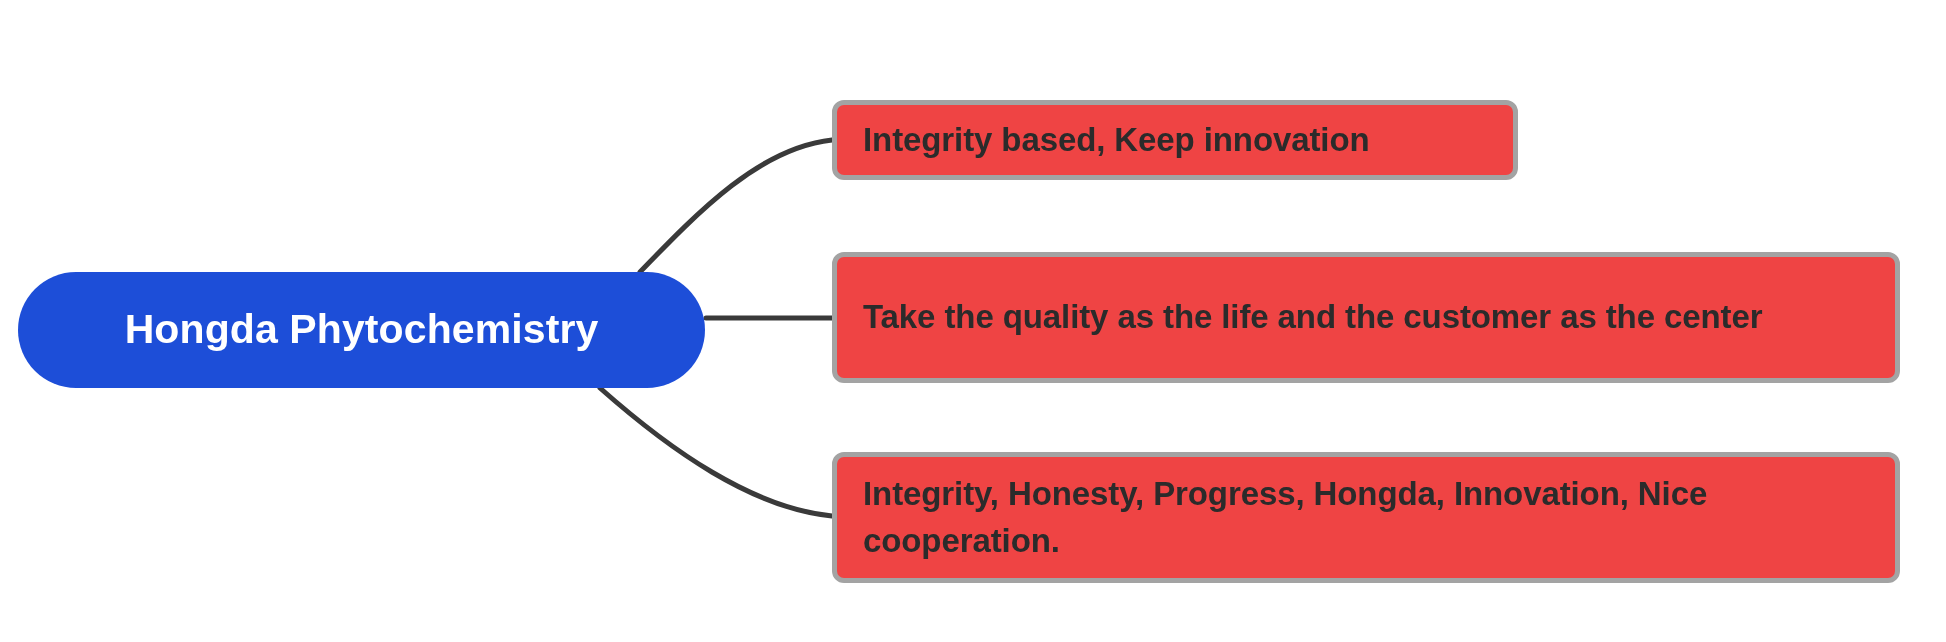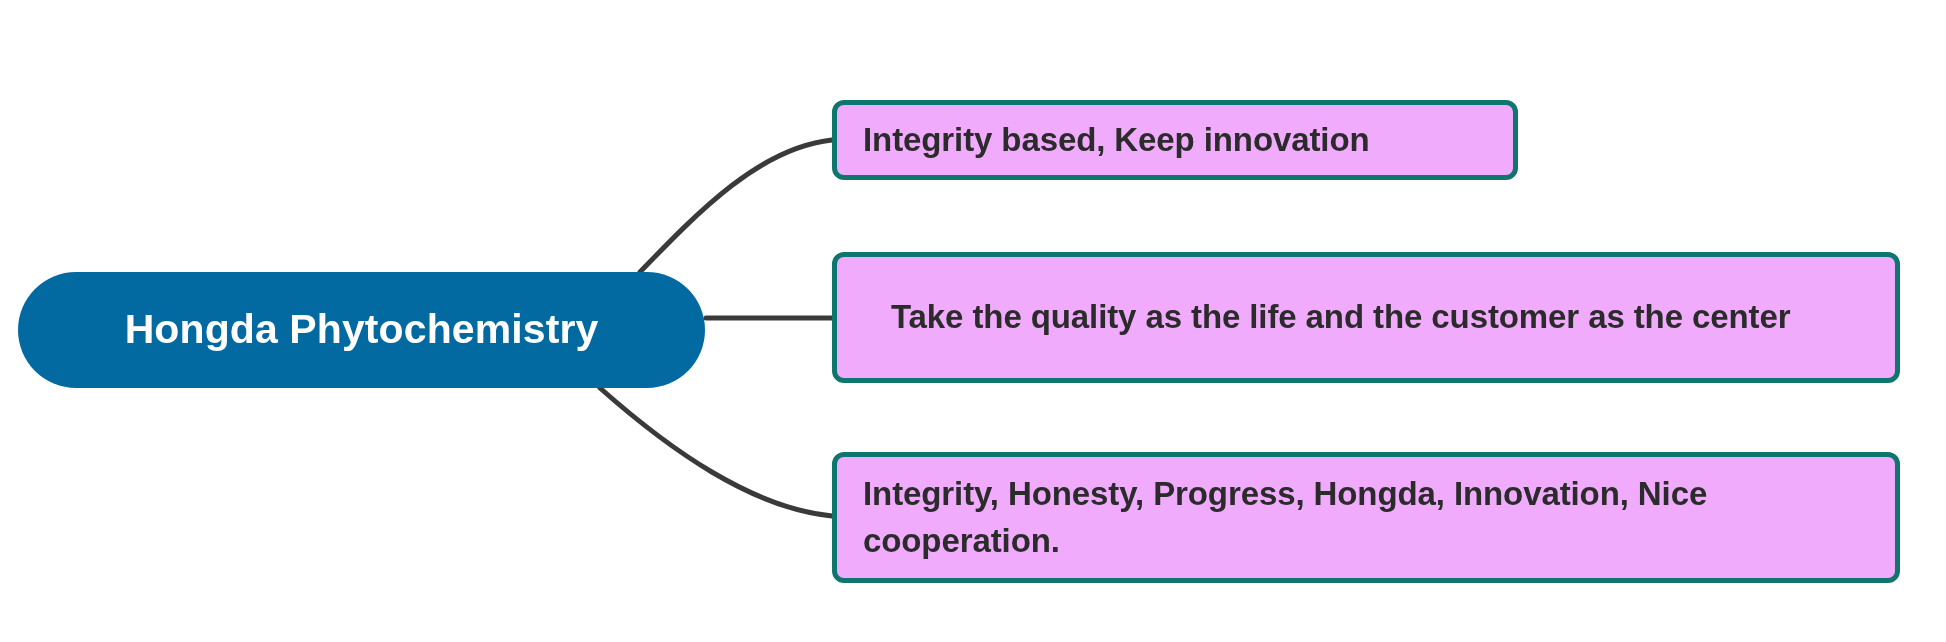--- a/index.html
+++ b/index.html
@@ -27,21 +27,21 @@
     pointer-events: none;
   }
 
   
   .root-node {
     position: absolute;
     left: 18px;
     top: 272px;
     width: 687px;
     height: 116px;
-    background: #0369a1;
+    background: #1d4ed8;
     border-radius: 58px;
     display: flex;
     align-items: center;
     justify-content: center;
     box-sizing: border-box;
     z-index: 3;
   }
   .root-node .root-label {
     color: #ffffff;
     font-size: 41px;
@@ -49,38 +49,38 @@
     letter-spacing: 0.1px;
     line-height: 1.1;
     white-space: nowrap;
     text-align: center;
   }
 
   
   .branch-box {
     position: absolute;
     box-sizing: border-box;
-    background: #f0abfc;
-    border: 5px solid #0f766e;
+    background: #ef4444;
+    border: 5px solid #a3a3a3;
     border-radius: 12px;
     display: flex;
     align-items: center;
     z-index: 2;
   }
   .branch-box .branch-label {
     color: #2b2b2b;
     font-size: 33px;
     font-weight: bold;
     line-height: 1.42;
     padding: 0 20px 0 26px;
     letter-spacing: -0.1px;
   }
 
   #branch-box-0 { left: 832px; top: 100px; width: 686px; height: 80px; }
-  #branch-box-1 { left: 832px; top: 252px; width: 1068px; height: 131px; padding-left: 28px; }
+  #branch-box-1 { left: 832px; top: 252px; width: 1068px; height: 131px; }
   #branch-box-2 { left: 832px; top: 452px; width: 1068px; height: 131px; }
 
   #branch-box-1 .branch-label,
   #branch-box-2 .branch-label {
     padding-right: 70px;
   }
 </style>
 </head>
 <body>
 

